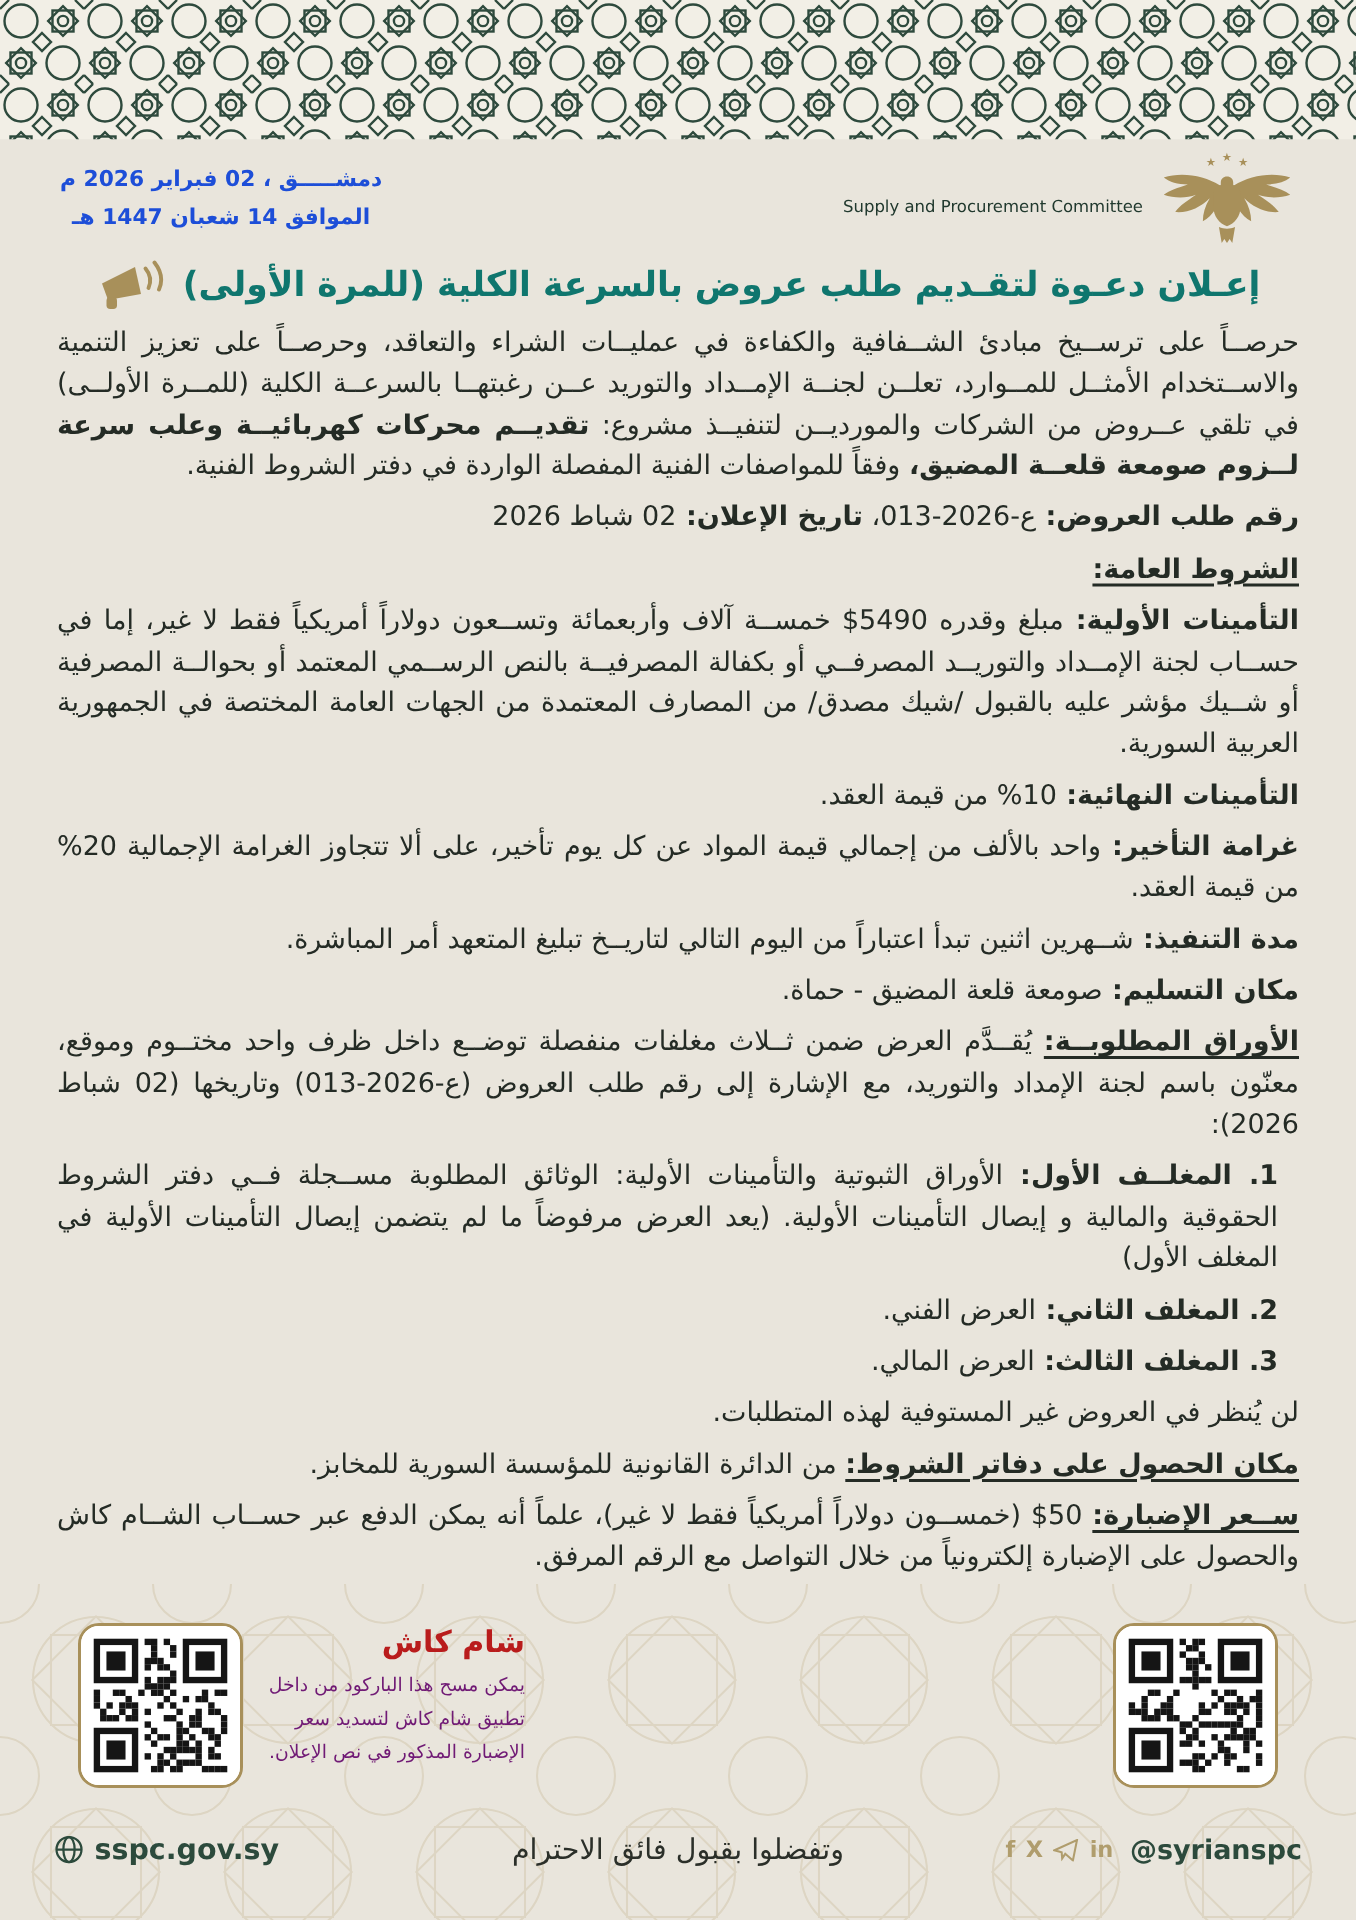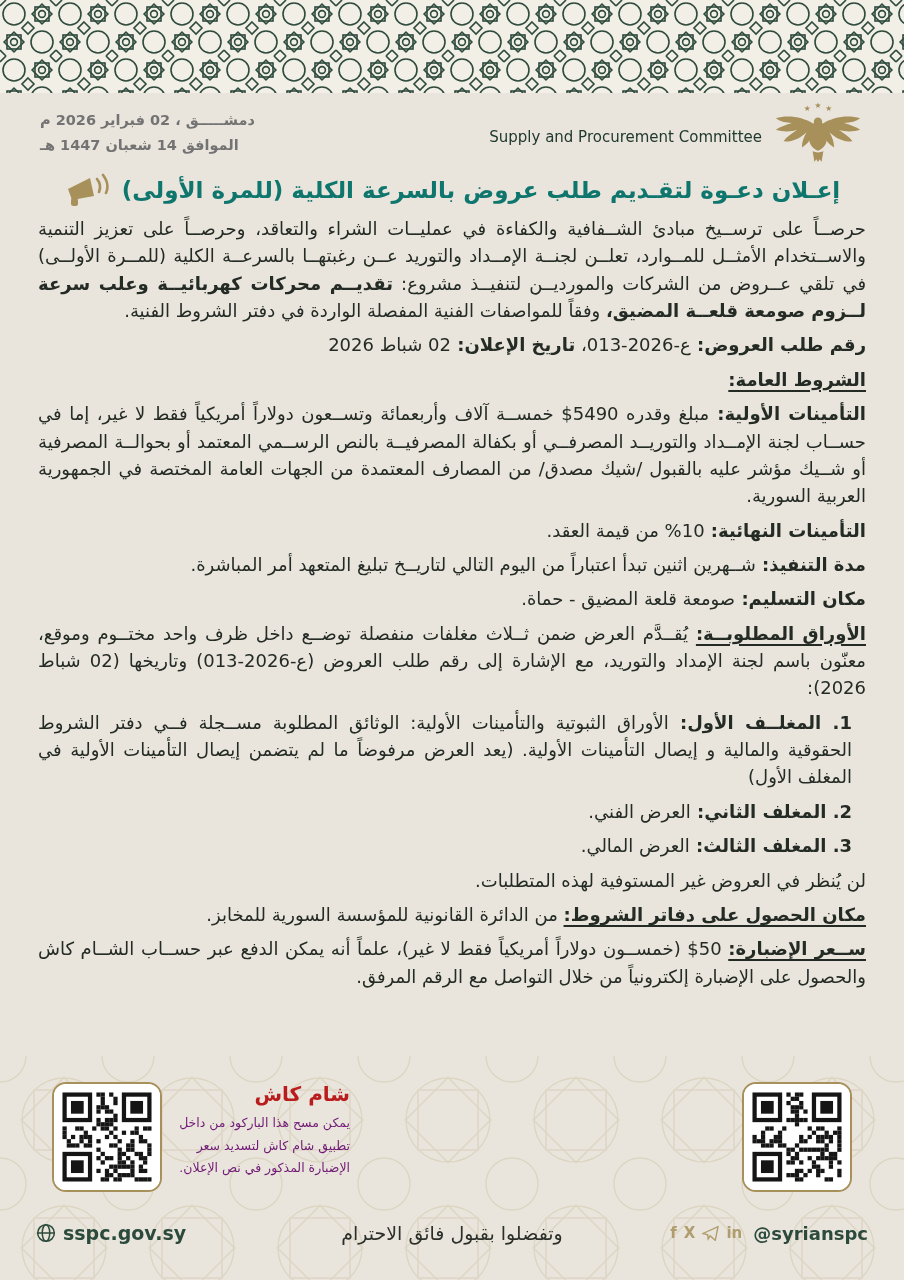--- a/index.html
+++ b/index.html
@@ -7,23 +7,23 @@
         background:#e9e5dc;font-family:"DejaVu Sans","Liberation Sans",sans-serif;
         color:#242b25;direction:rtl;}
   
   .band{position:absolute;top:0;left:0;width:904px;height:93px;}
   
   .header{position:absolute;top:100px;right:40px;left:40px;display:flex;
           justify-content:space-between;align-items:flex-start;}
   .brand{display:flex;align-items:center;gap:10px;}
   .brand-text{text-align:right;}
   .org-ar{font-weight:bold;font-size:21px;color:#21392e;line-height:1.25;}
-  .org-en{font-size:15px;color:#21392e;margin-top:2px;text-align:center;}
-  .dateblock{margin-top:8px;text-align:left;font-size:14.5px;font-weight:bold;
-             color:#737373;line-height:1.75;}
+  .org-en{font-size:11px;color:#21392e;margin-top:2px;text-align:center;}
+  .dateblock{margin-top:8px;text-align:center;font-size:14.5px;font-weight:bold;
+             color:#1d4ed8;line-height:1.75;}
   
   .title-row{position:absolute;top:172px;left:0;right:0;display:flex;
              justify-content:center;align-items:center;gap:12px;}
   .title-row h1{margin:0;font-size:23px;font-weight:bold;color:#0f766e;}
   
   .doc-body{position:absolute;top:215px;right:38px;left:38px;height:838px;
             overflow:hidden;}
   .para{margin:0 0 7px;font-size:18px;line-height:1.52;text-align:justify;}
   .para strong{font-weight:bold;}
   .para .u{text-decoration:underline;text-underline-offset:4px;text-decoration-thickness:1.5px;}
@@ -116,20 +116,21 @@
       </g>
     </svg>
   </div>
 
   <main class="doc-body">
       <p class="para"><span>حرصــاً على ترســيخ مبادئ الشــفافية والكفاءة في عمليــات الشراء والتعاقد، وحرصــاً على تعزيز التنمية والاســتخدام الأمثــل للمــوارد، تعلــن لجنــة الإمــداد والتوريد عــن رغبتهــا بالسرعــة الكلية (للمــرة الأولــى) في تلقي عــروض من الشركات والمورديــن لتنفيــذ مشروع: </span><strong>تقديــم محركات كهربائيــة وعلب سرعة لــزوم صومعة قلعــة المضيق،</strong><span> وفقاً للمواصفات الفنية المفصلة الواردة في دفتر الشروط الفنية.</span></p>
       <p class="para"><strong>رقم طلب العروض: </strong><span dir="ltr" class="ltr">013-ع-2026</span><span>، </span><strong>تاريخ الإعلان:  </strong><span>02 شباط 2026</span></p>
       <p class="para"><strong class="u">الشروط العامة:</strong></p>
       <p class="para"><strong>التأمينات الأولية: </strong><span>مبلغ وقدره </span><span dir="ltr" class="ltr">$5490</span><span> خمســة آلاف وأربعمائة وتســعون دولاراً أمريكياً فقط لا غير، إما في حســاب لجنة الإمــداد والتوريــد المصرفــي أو بكفالة المصرفيــة بالنص الرســمي المعتمد أو بحوالــة المصرفية أو شــيك مؤشر عليه بالقبول /شيك مصدق/ من المصارف المعتمدة من الجهات العامة المختصة في الجمهورية العربية السورية.</span></p>
       <p class="para"><strong>التأمينات النهائية:  </strong><span>10% من قيمة العقد.</span></p>
+      <p class="para"><strong>غرامة التأخير: </strong><span>واحد بالألف من إجمالي قيمة المواد عن كل يوم تأخير، على ألا تتجاوز الغرامة الإجمالية 20% من قيمة العقد.</span></p>
       <p class="para"><strong>مدة التنفيذ:  </strong><span>شــهرين اثنين تبدأ اعتباراً من اليوم التالي لتاريــخ تبليغ المتعهد أمر المباشرة.</span></p>
       <p class="para"><strong>مكان التسليم: </strong><span>صومعة قلعة المضيق - حماة.</span></p>
       <p class="para"><strong class="u">الأوراق المطلوبــة:</strong><span> يُقــدَّم العرض ضمن ثــلاث مغلفات منفصلة توضــع داخل ظرف واحد مختــوم وموقع، معنّون باسم لجنة الإمداد والتوريد، مع الإشارة إلى رقم طلب العروض </span><span dir="ltr" class="ltr">(013-ع-2026)</span><span> وتاريخها (02 شباط 2026):</span></p>
       <p class="para indent"><span class="num">1. </span><strong>المغلــف الأول: </strong><span>الأوراق الثبوتية والتأمينات الأولية: الوثائق المطلوبة مســجلة فــي دفتر الشروط الحقوقية والمالية و إيصال التأمينات الأولية. (يعد العرض مرفوضاً ما لم يتضمن إيصال التأمينات الأولية في المغلف الأول)</span></p>
       <p class="para indent"><span class="num">2. </span><strong>المغلف الثاني: </strong><span>العرض الفني.</span></p>
       <p class="para indent"><span class="num">3. </span><strong>المغلف الثالث: </strong><span>العرض المالي.</span></p>
       <p class="para"><span>لن يُنظر في العروض غير المستوفية لهذه المتطلبات.</span></p>
       <p class="para"><strong class="u">مكان الحصول على دفاتر الشروط:</strong><span> من الدائرة القانونية للمؤسسة السورية للمخابز.</span></p>
       <p class="para"><strong class="u">ســعر الإضبارة:</strong><span> </span><span dir="ltr" class="ltr">$50</span><span> (خمســون دولاراً أمريكياً فقط لا غير)، علماً أنه يمكن الدفع عبر حســاب الشــام كاش والحصول على الإضبارة إلكترونياً من خلال التواصل مع الرقم المرفق.</span></p>
     </main>

